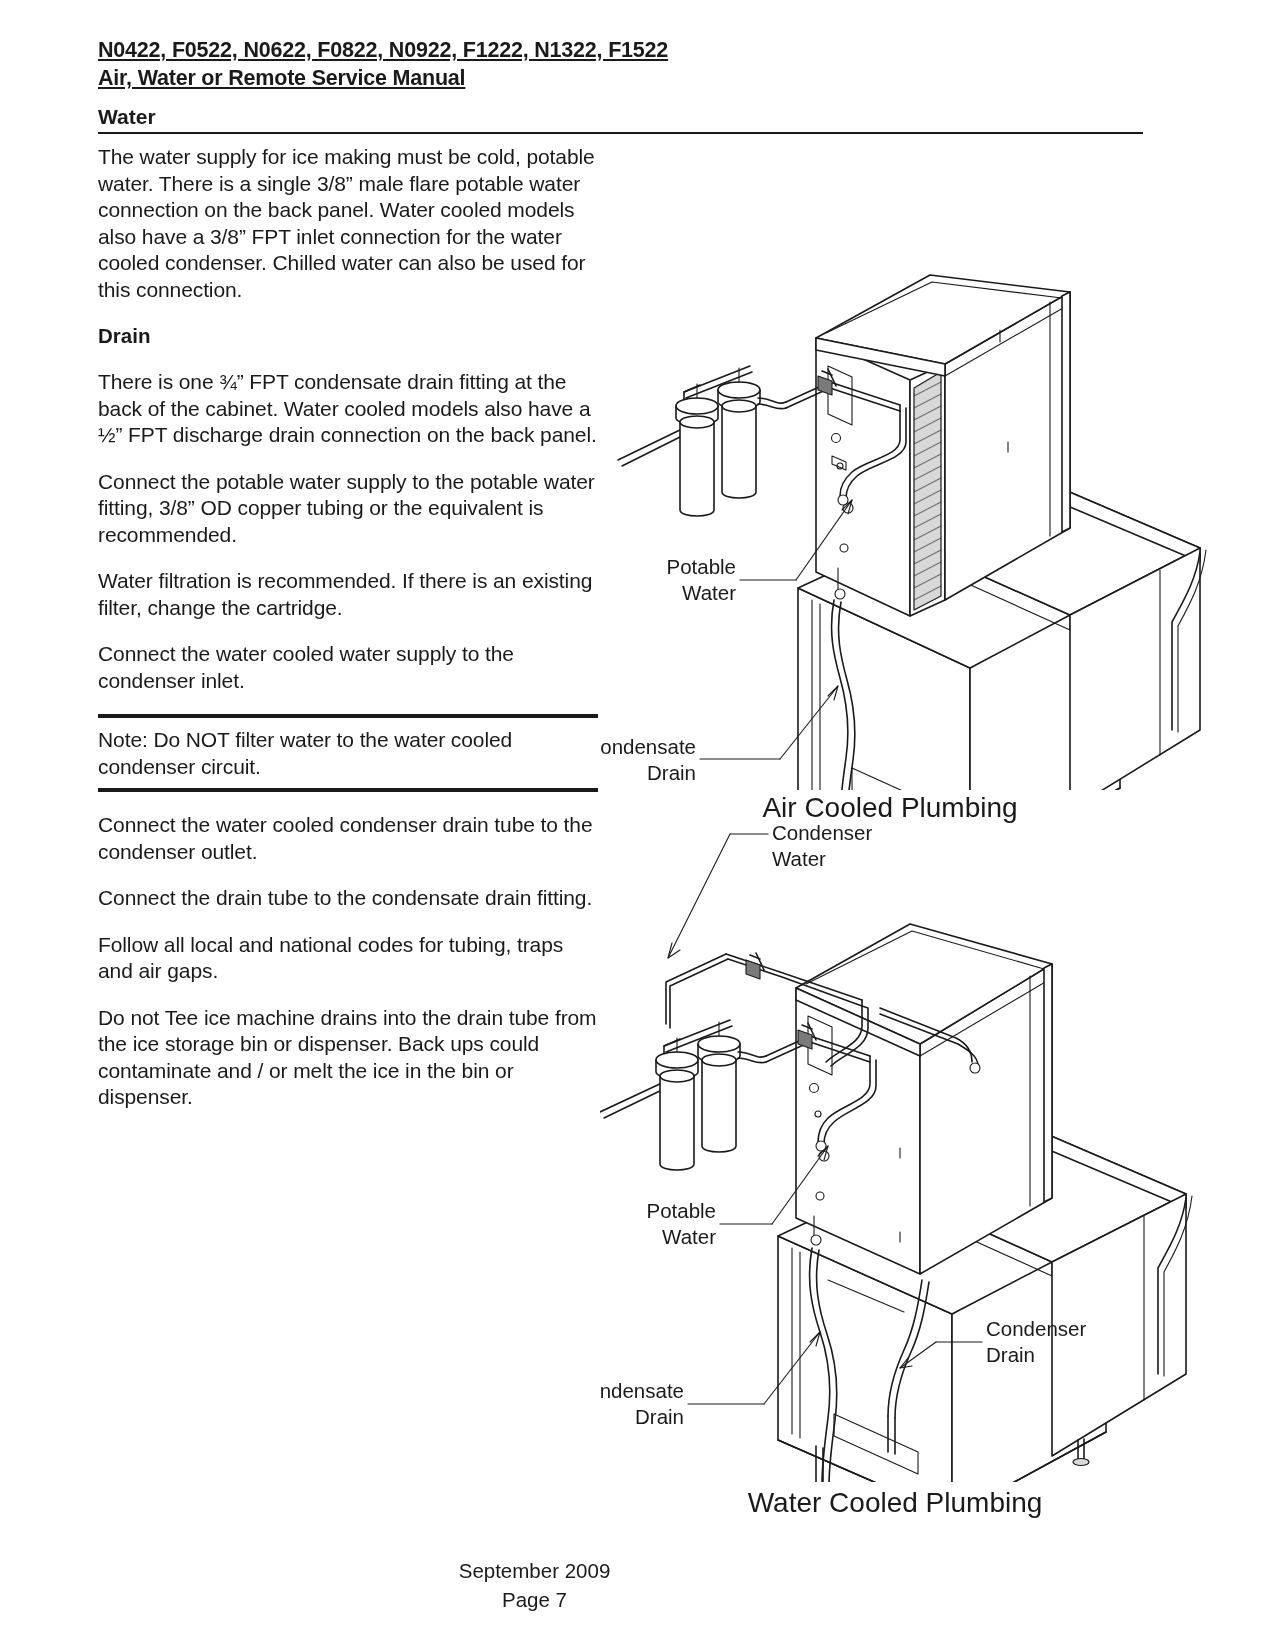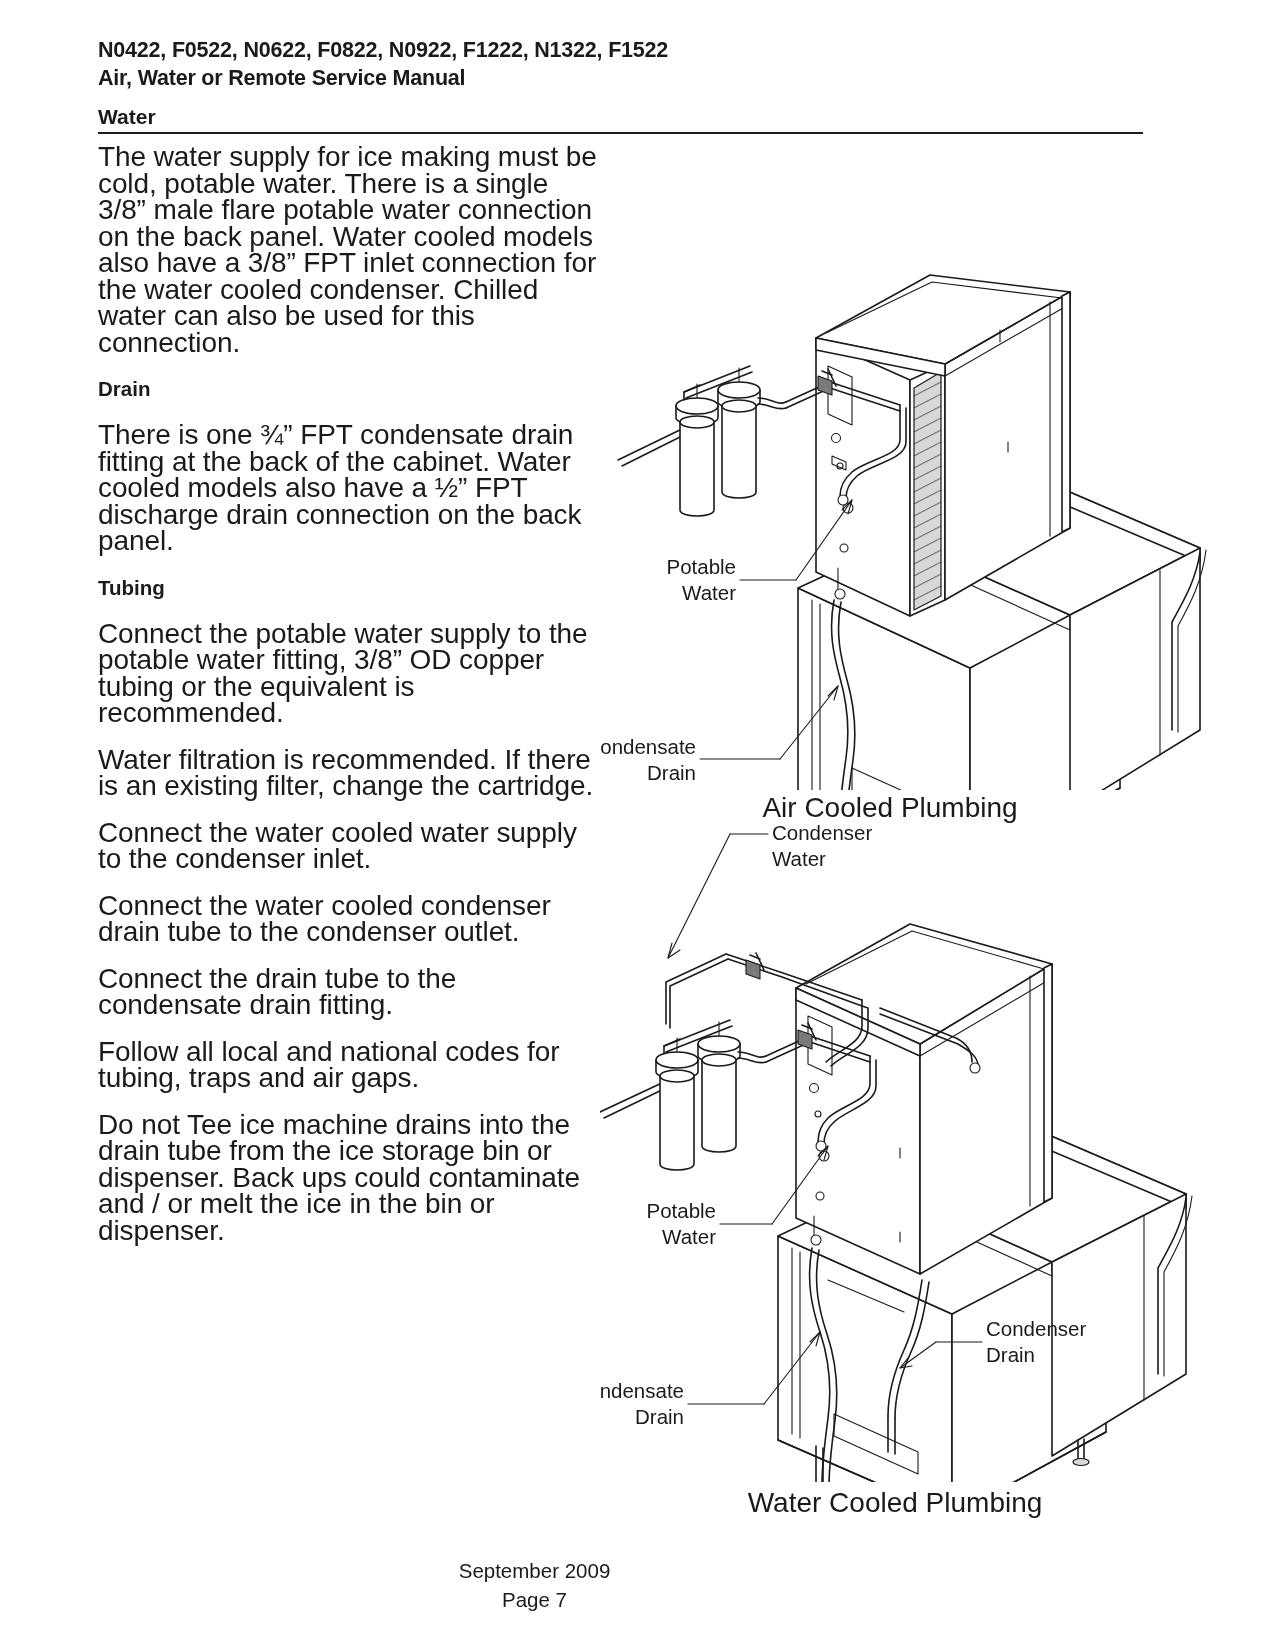--- a/index.html
+++ b/index.html
@@ -22,20 +22,21 @@
     width: 1275px;
     height: 1651px;
   }
 
   
   .doc-header {
     position: absolute;
     left: 98px;
     top: 36px;
     width: 1050px;
+    text-decoration: underline;
   }
   .doc-header .line {
     font-weight: bold;
     font-size: 21.5px;
     line-height: 28px;
     letter-spacing: -0.2px;
     white-space: nowrap;
   }
 
   .section-heading {
@@ -57,21 +58,21 @@
 
   
   .col-left {
     position: absolute;
     left: 98px;
     top: 144px;
     width: 500px;
   }
   .col-left p {
     margin: 0 0 20px 0;
-    font-size: 28px;
+    font-size: 21px;
     line-height: 26.5px;
     letter-spacing: -0.1px;
   }
   .col-left h3 {
     margin: 8px 0 20px 0;
     font-size: 20.5px;
     font-weight: bold;
     line-height: 26px;
   }
   .note-box {
@@ -132,24 +133,26 @@
 
   <div class="section-heading">
     <div class="txt">Water</div>
     <div class="rule"></div>
   </div>
 
   <div class="col-left">
     <p>The water supply for ice making must be cold, potable water. There is a single 3/8” male flare potable water connection on the back panel. Water cooled models also have a 3/8” FPT inlet connection for the water cooled condenser. Chilled water can also be used for this connection.</p>
     <h3>Drain</h3>
     <p>There is one ¾” FPT condensate drain fitting at the back of the cabinet. Water cooled models also have a ½” FPT discharge drain connection on the back panel.</p>
-    <h3>Tubing</h3>
     <p>Connect the potable water supply to the potable water fitting, 3/8” OD copper tubing or the equivalent is recommended.</p>
     <p>Water filtration is recommended. If there is an existing filter, change the cartridge.</p>
     <p>Connect the water cooled water supply to the condenser inlet.</p>
+    <div class="note-box">
+      <p>Note: Do NOT filter water to the water cooled condenser circuit.</p>
+    </div>
     <p>Connect the water cooled condenser drain tube to the condenser outlet.</p>
     <p>Connect the drain tube to the condensate drain fitting.</p>
     <p>Follow all local and national codes for tubing, traps and air gaps.</p>
     <p>Do not Tee ice machine drains into the drain tube from the ice storage bin or dispenser. Back ups could contaminate and / or melt the ice in the bin or dispenser.</p>
   </div>
 
   <div class="figure fig-top">
     <svg width="620" height="620" viewBox="0 0 620 620">
 
       <g>

